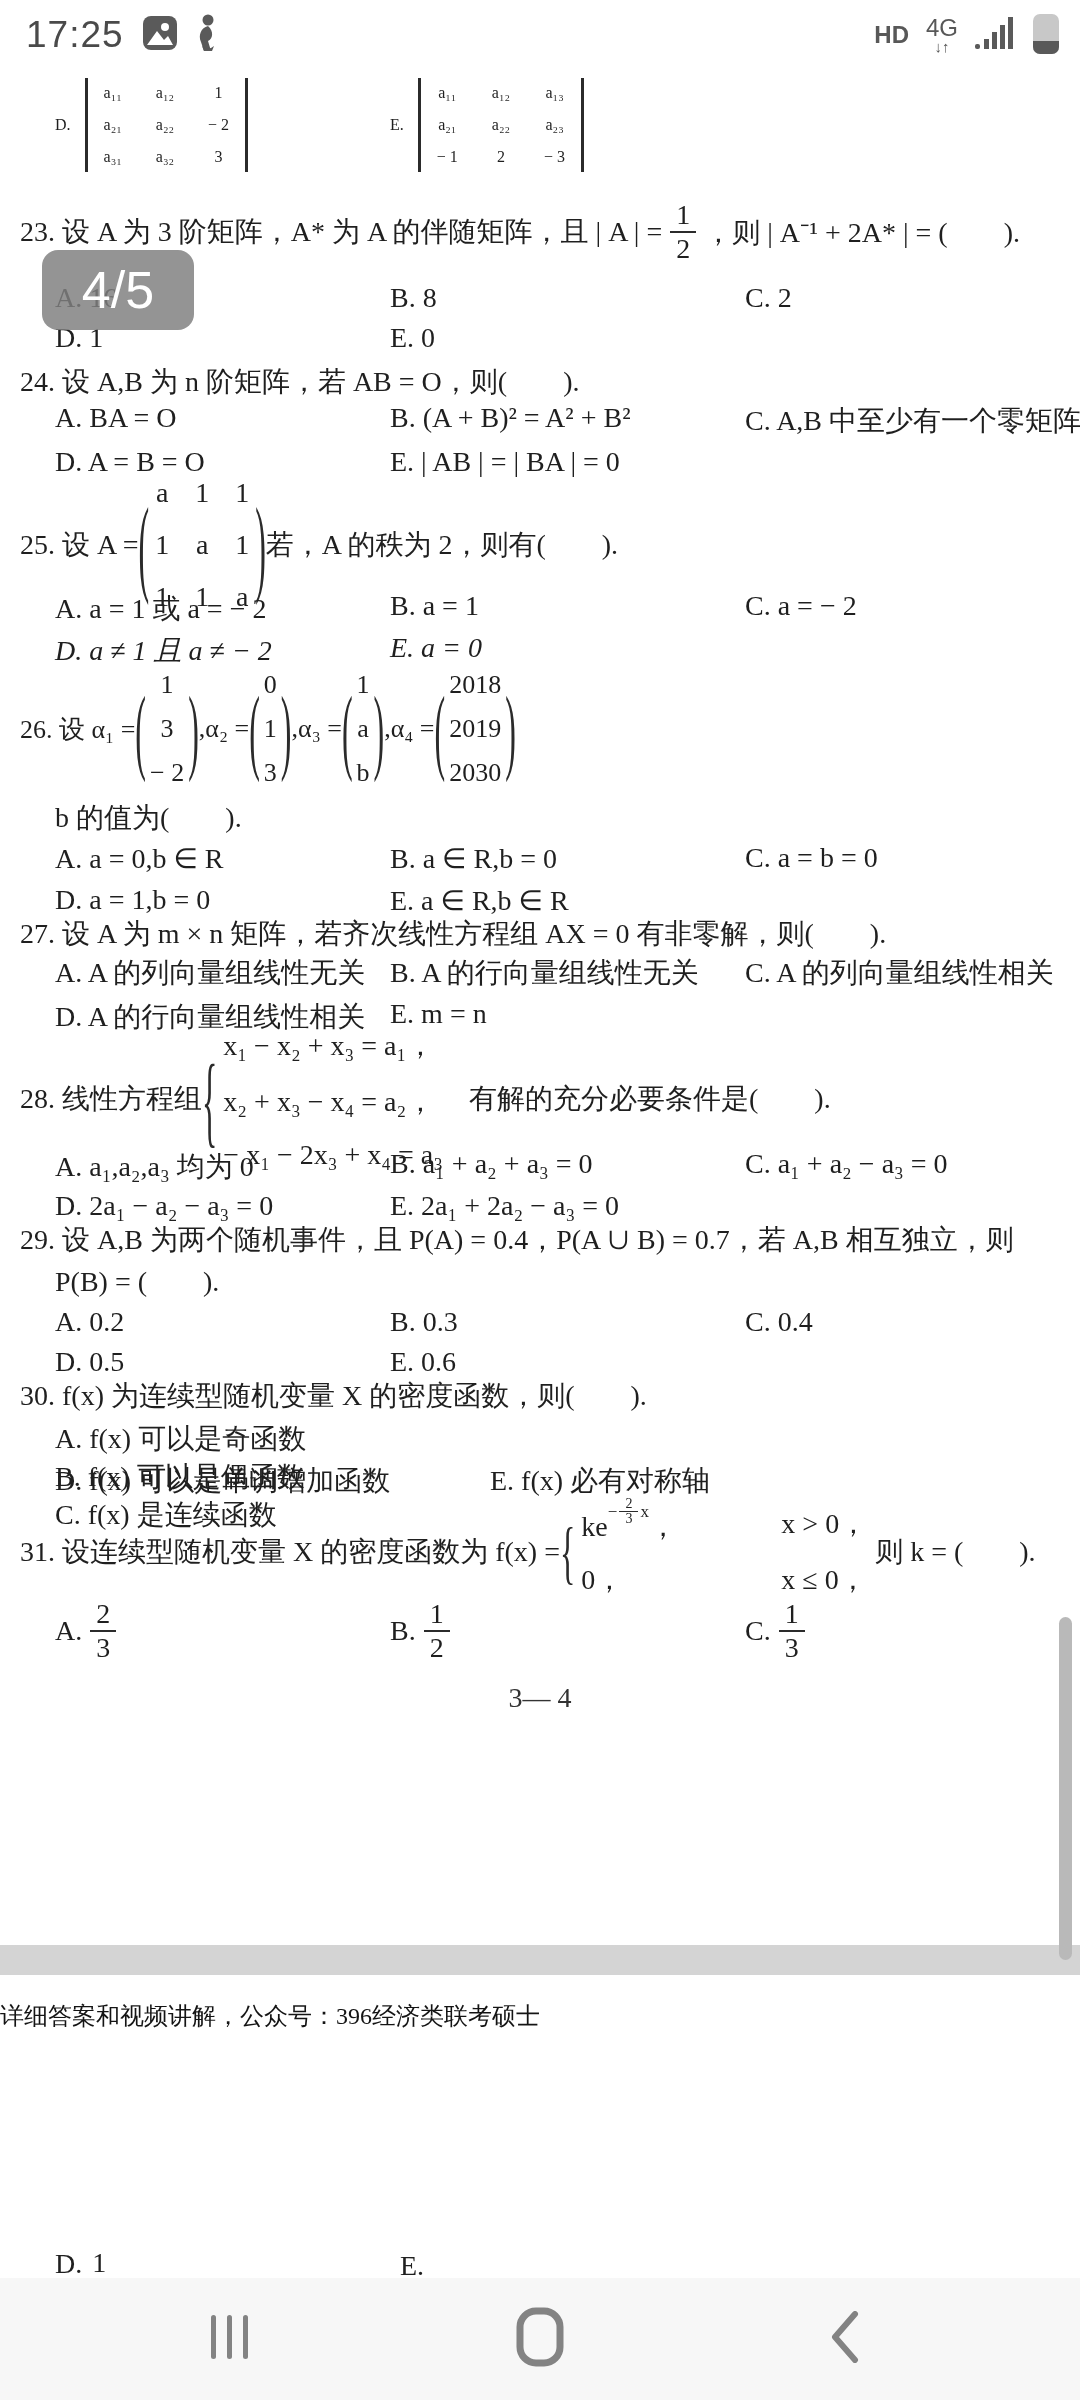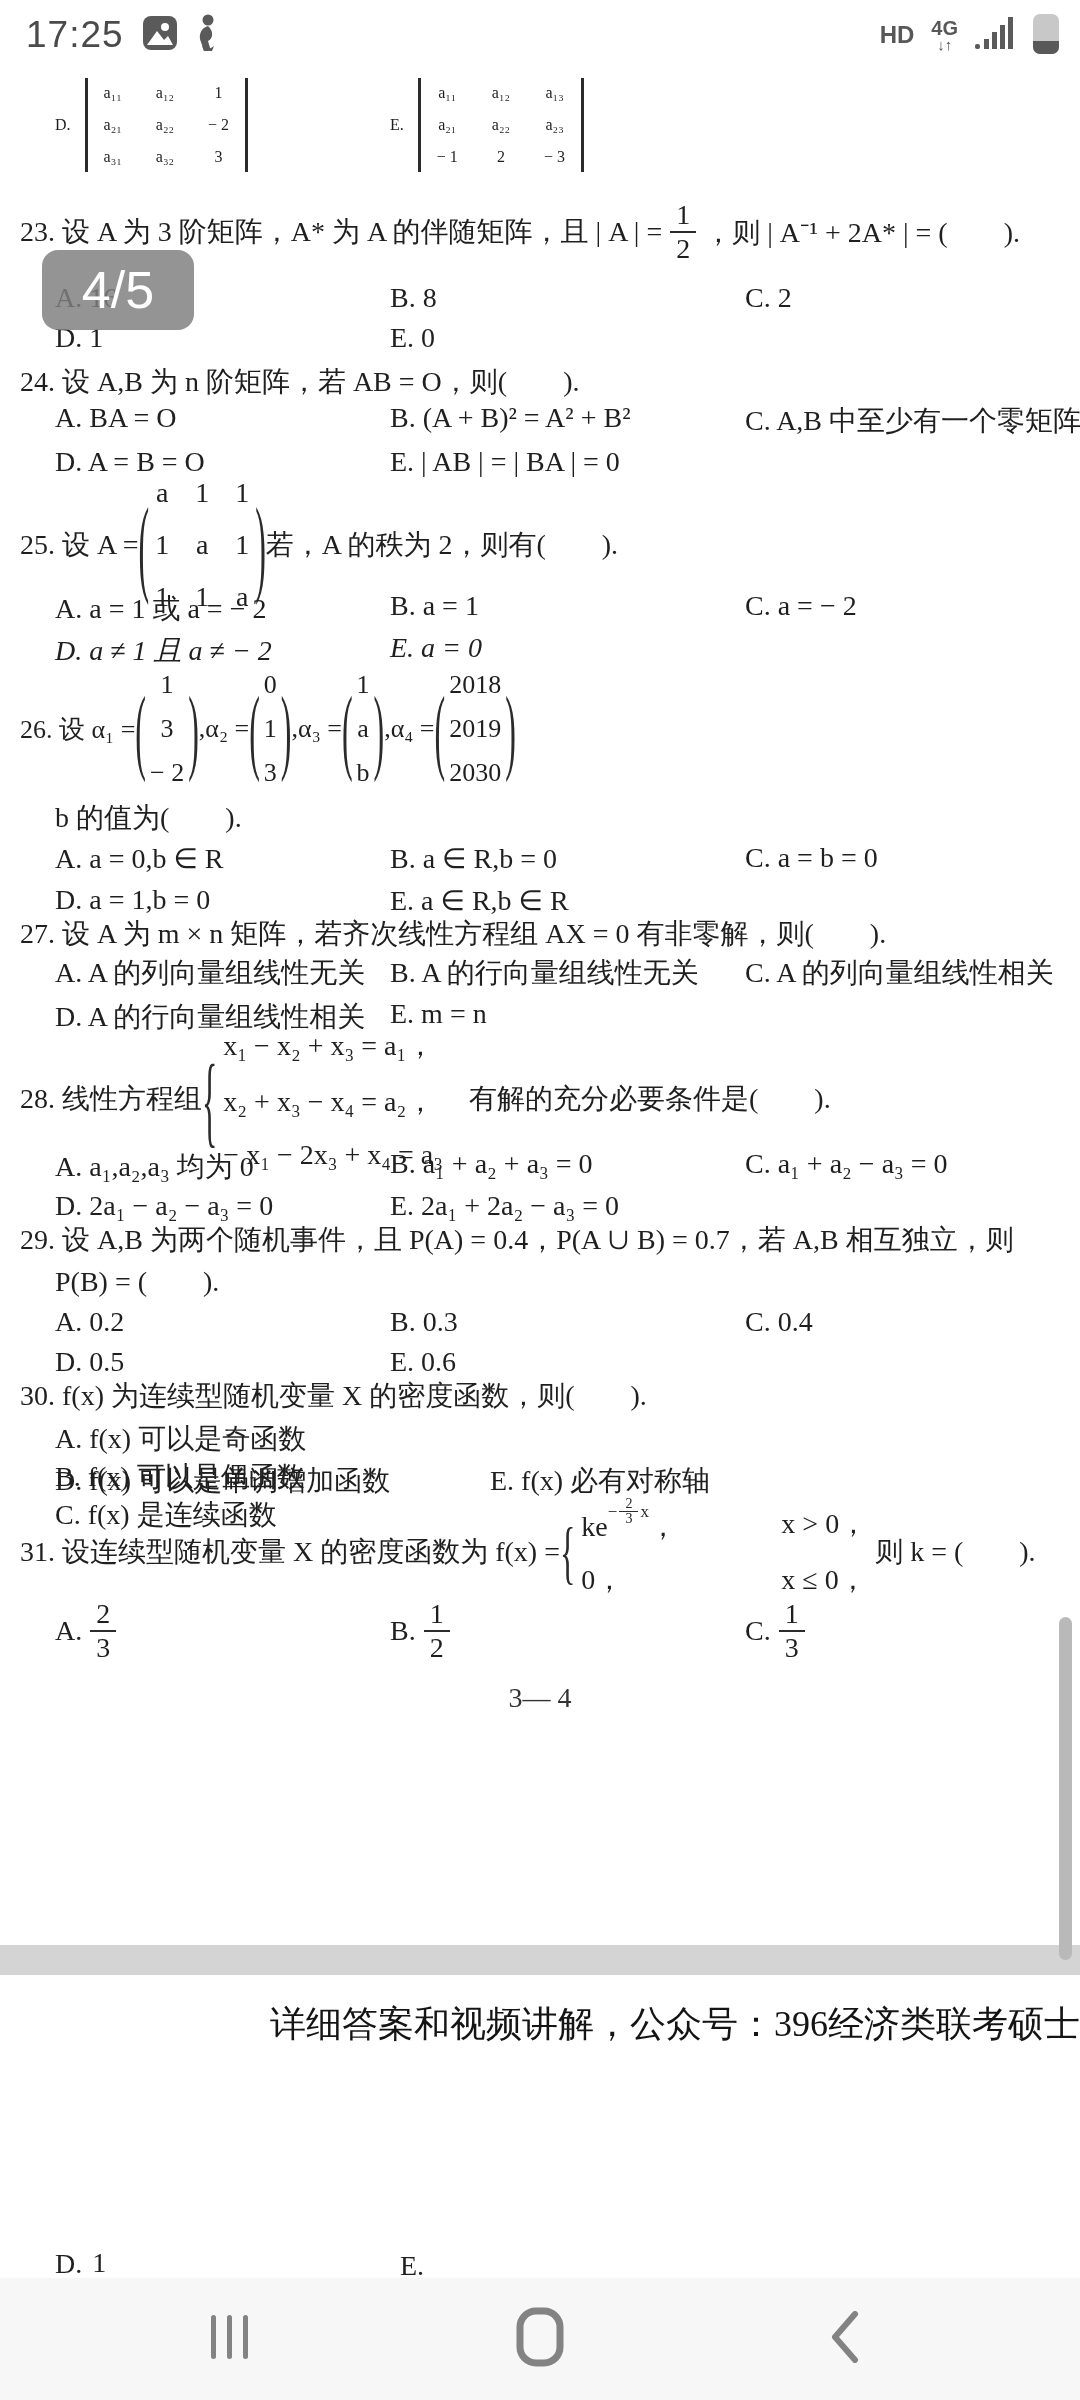--- a/index.html
+++ b/index.html
@@ -6,21 +6,21 @@
   .screen{position:relative;width:1080px;height:2400px;background:#ffffff;overflow:hidden;
           color:#1f1f1f;font-family:"Liberation Serif",serif;}
   
   .statusbar{position:absolute;top:0;left:0;right:0;height:62px;display:flex;align-items:center;
              padding:8px 20px 0 26px;box-sizing:border-box;font-family:"Liberation Sans",sans-serif;color:#4a4a4a;}
   .time{font-size:37px;letter-spacing:1px;}
   .sb-left-icons{display:flex;align-items:center;gap:14px;margin-left:18px;}
   .sb-right{margin-left:auto;display:flex;align-items:center;gap:17px;}
   .hd{font-size:24px;font-weight:bold;color:#585858;}
   .fourg{display:flex;flex-direction:column;align-items:center;line-height:1;color:#585858;}
-  .fourg .g{font-size:20px;font-weight:bold;}
+  .fourg .g{font-size:24px;font-weight:normal;}
   .fourg .arrows{font-size:15px;margin-top:-1px;}
   
   .stem{position:absolute;left:20px;right:12px;white-space:nowrap;font-size:28px;line-height:1.3;}
   .optrow{position:absolute;left:55px;right:10px;display:flex;font-size:28px;white-space:nowrap;}
   .optrow .c1{width:335px;flex:none;}
   .optrow .c2{width:355px;flex:none;}
   .optrow .c3{flex:1;}
   .mathline{position:absolute;left:20px;right:8px;display:flex;align-items:center;white-space:nowrap;font-size:28px;}
   .mgrid{display:grid;text-align:center;align-items:center;}
   .g3{grid-template-columns:repeat(3,auto);column-gap:34px;row-gap:14px;}
@@ -41,21 +41,21 @@
   .cases{display:grid;row-gap:18px;text-align:left;margin-left:6px;}
   .cases2{display:grid;grid-template-columns:200px auto;row-gap:16px;text-align:left;margin-left:6px;}
   .qlabel{margin-right:14px;}
   
   .badge{position:absolute;left:42px;top:250px;width:152px;height:80px;background:rgba(128,128,128,0.84);
          border-radius:16px;display:flex;align-items:center;justify-content:center;color:#fff;
          font-family:"Liberation Sans",sans-serif;font-size:52px;z-index:5;}
   
   .pagefooter{position:absolute;left:0;right:0;top:1682px;text-align:center;font-size:28px;color:#333;}
   .sepband{position:absolute;left:0;right:0;top:1945px;height:30px;background:#d4d4d4;}
-  .promo{position:absolute;left:0;right:0;top:2000px;text-align:right;font-size:36px;color:#141414;padding-left:32px;}
+  .promo{position:absolute;left:0;right:0;top:2000px;text-align:left;font-size:24px;color:#141414;}
   .scrollthumb{position:absolute;right:8px;top:1617px;width:13px;height:343px;background:#b9b9b9;border-radius:7px;}
   .cutline{position:absolute;left:55px;top:2248px;font-size:28px;display:flex;}
   .cutfrac{display:inline-flex;flex-direction:column;line-height:1.1;margin-left:10px;}
   .cutfrac .bar{border-top:2px solid #2b2b2b;height:0;}
   .cut-e{position:absolute;left:345px;top:2px;}
   
   .navbar{position:absolute;left:0;right:0;top:2278px;height:122px;background:#f7f7f7;z-index:10;
           display:flex;align-items:center;}
   .navbtn{position:absolute;top:0;height:122px;display:flex;align-items:center;justify-content:center;width:120px;}
   .nav-recents{left:170px;} .nav-home{left:480px;} .nav-back{left:785px;}

